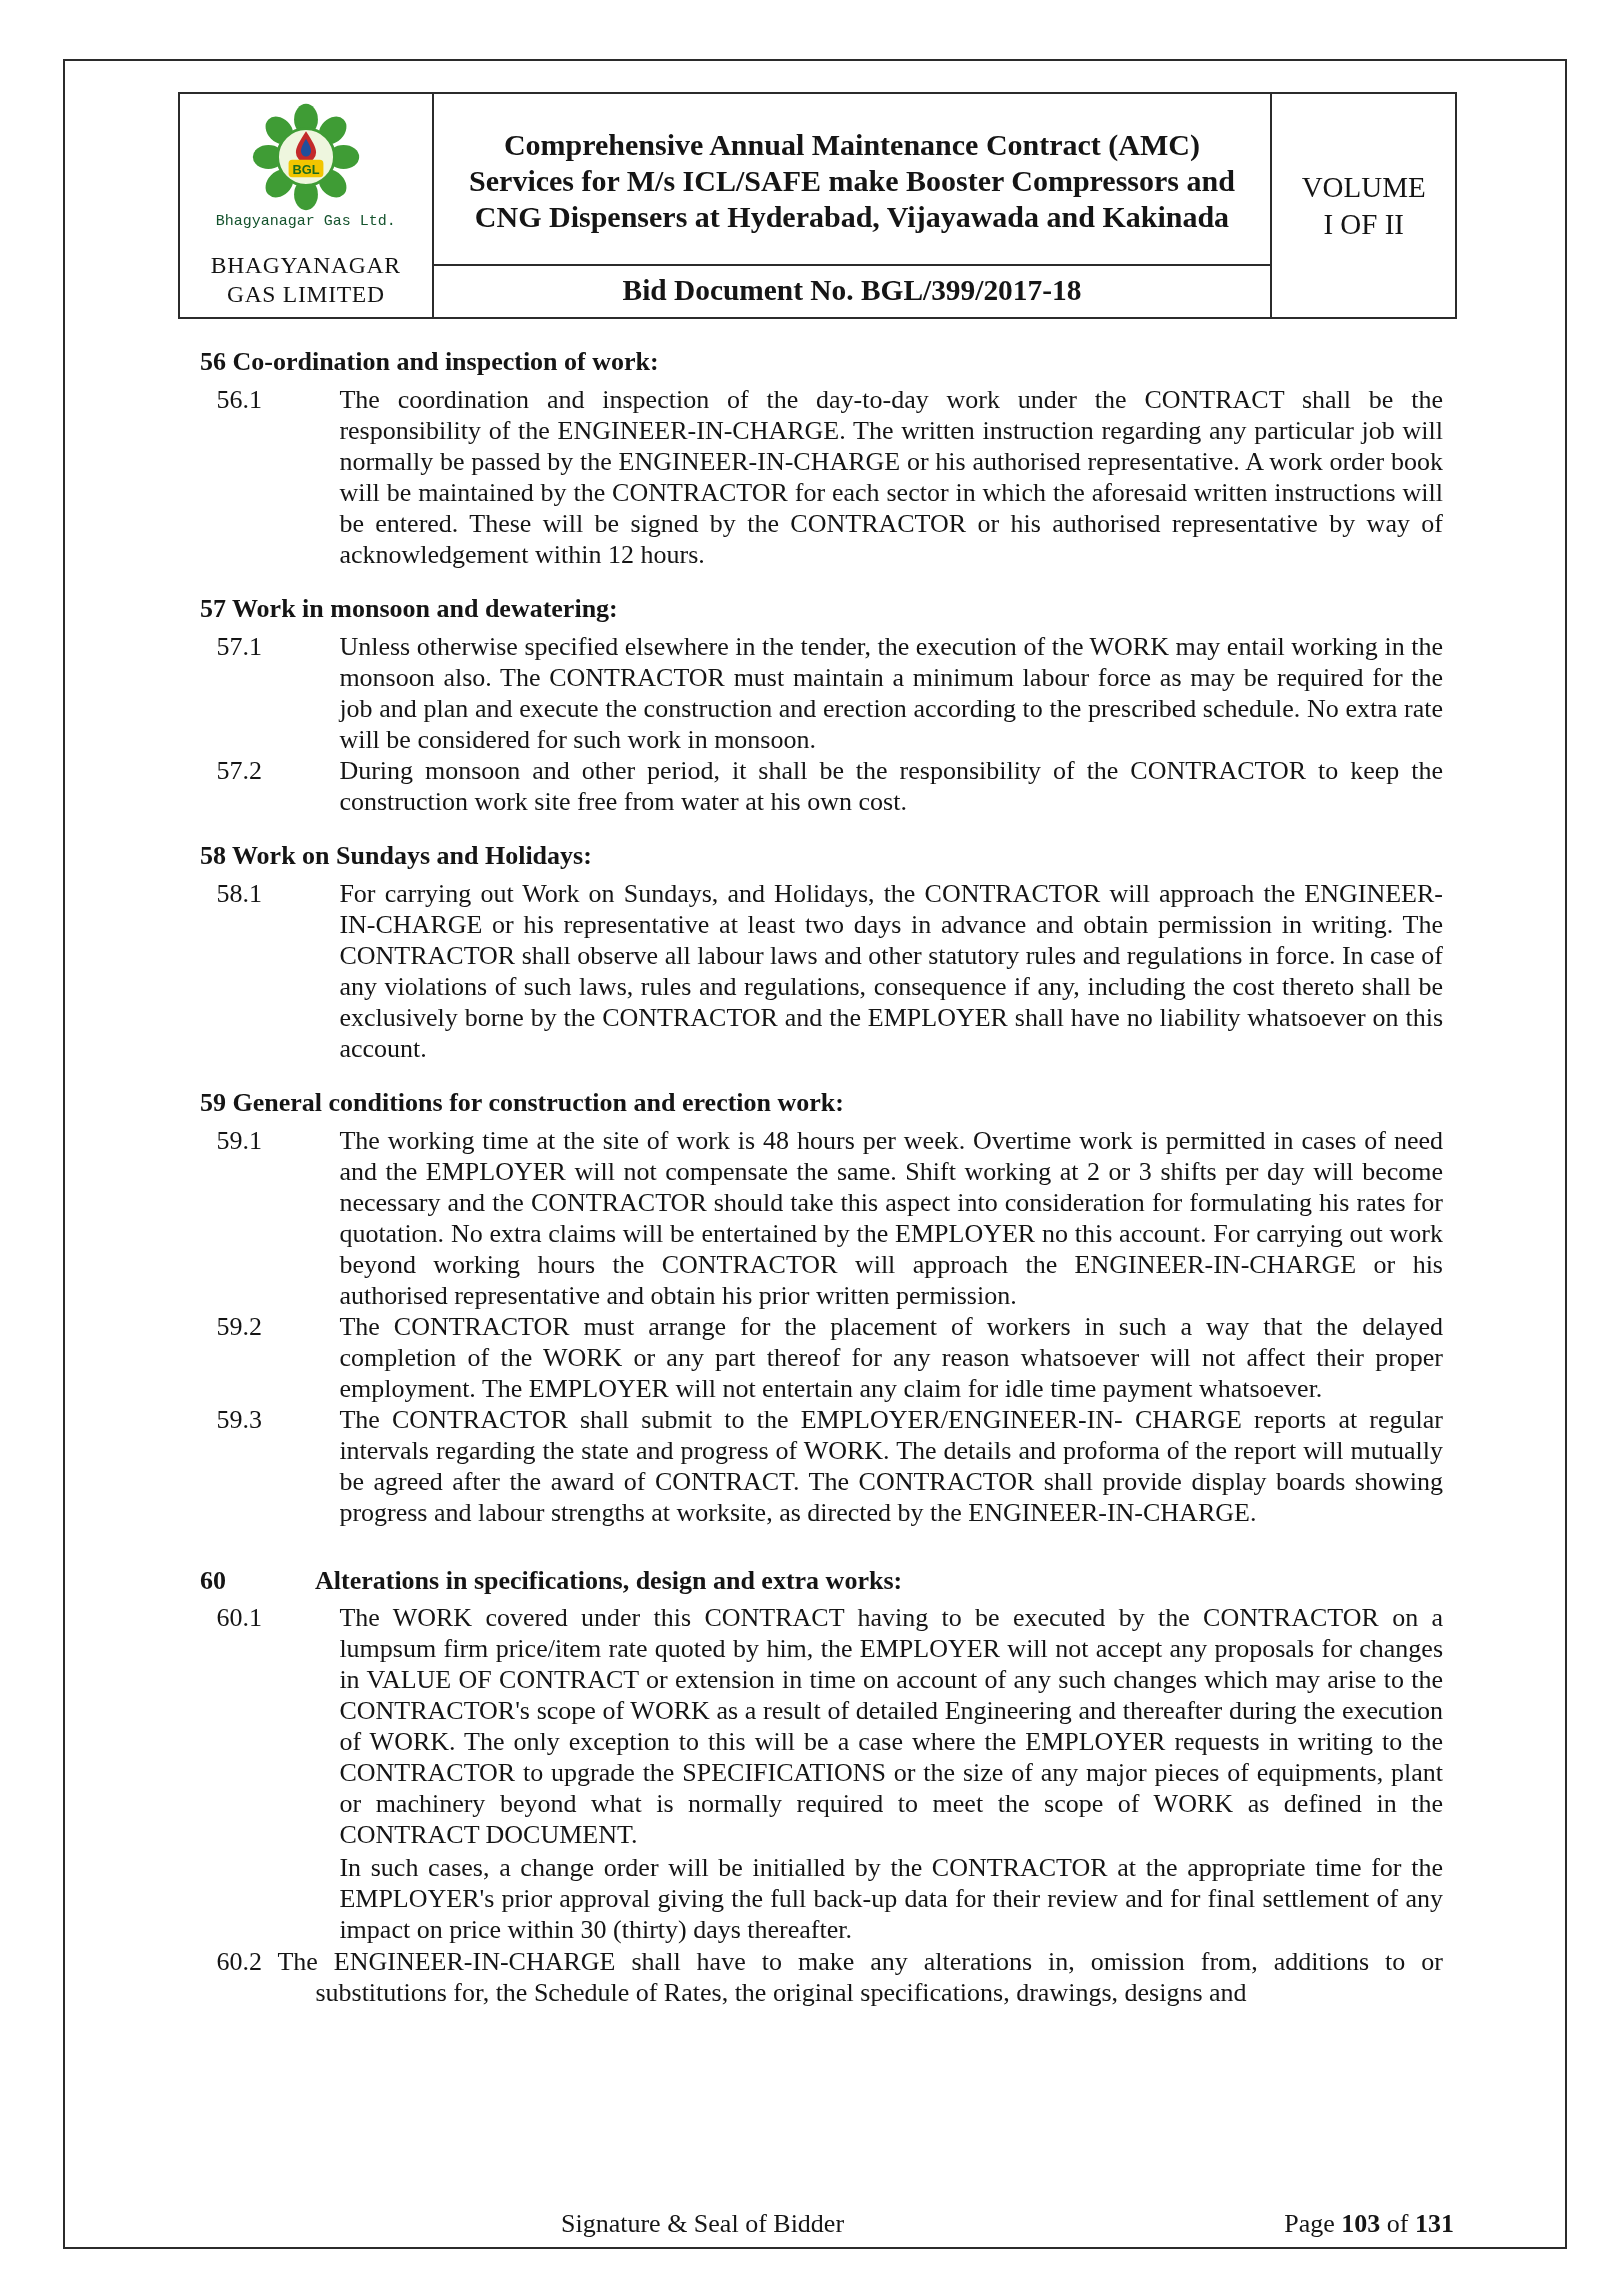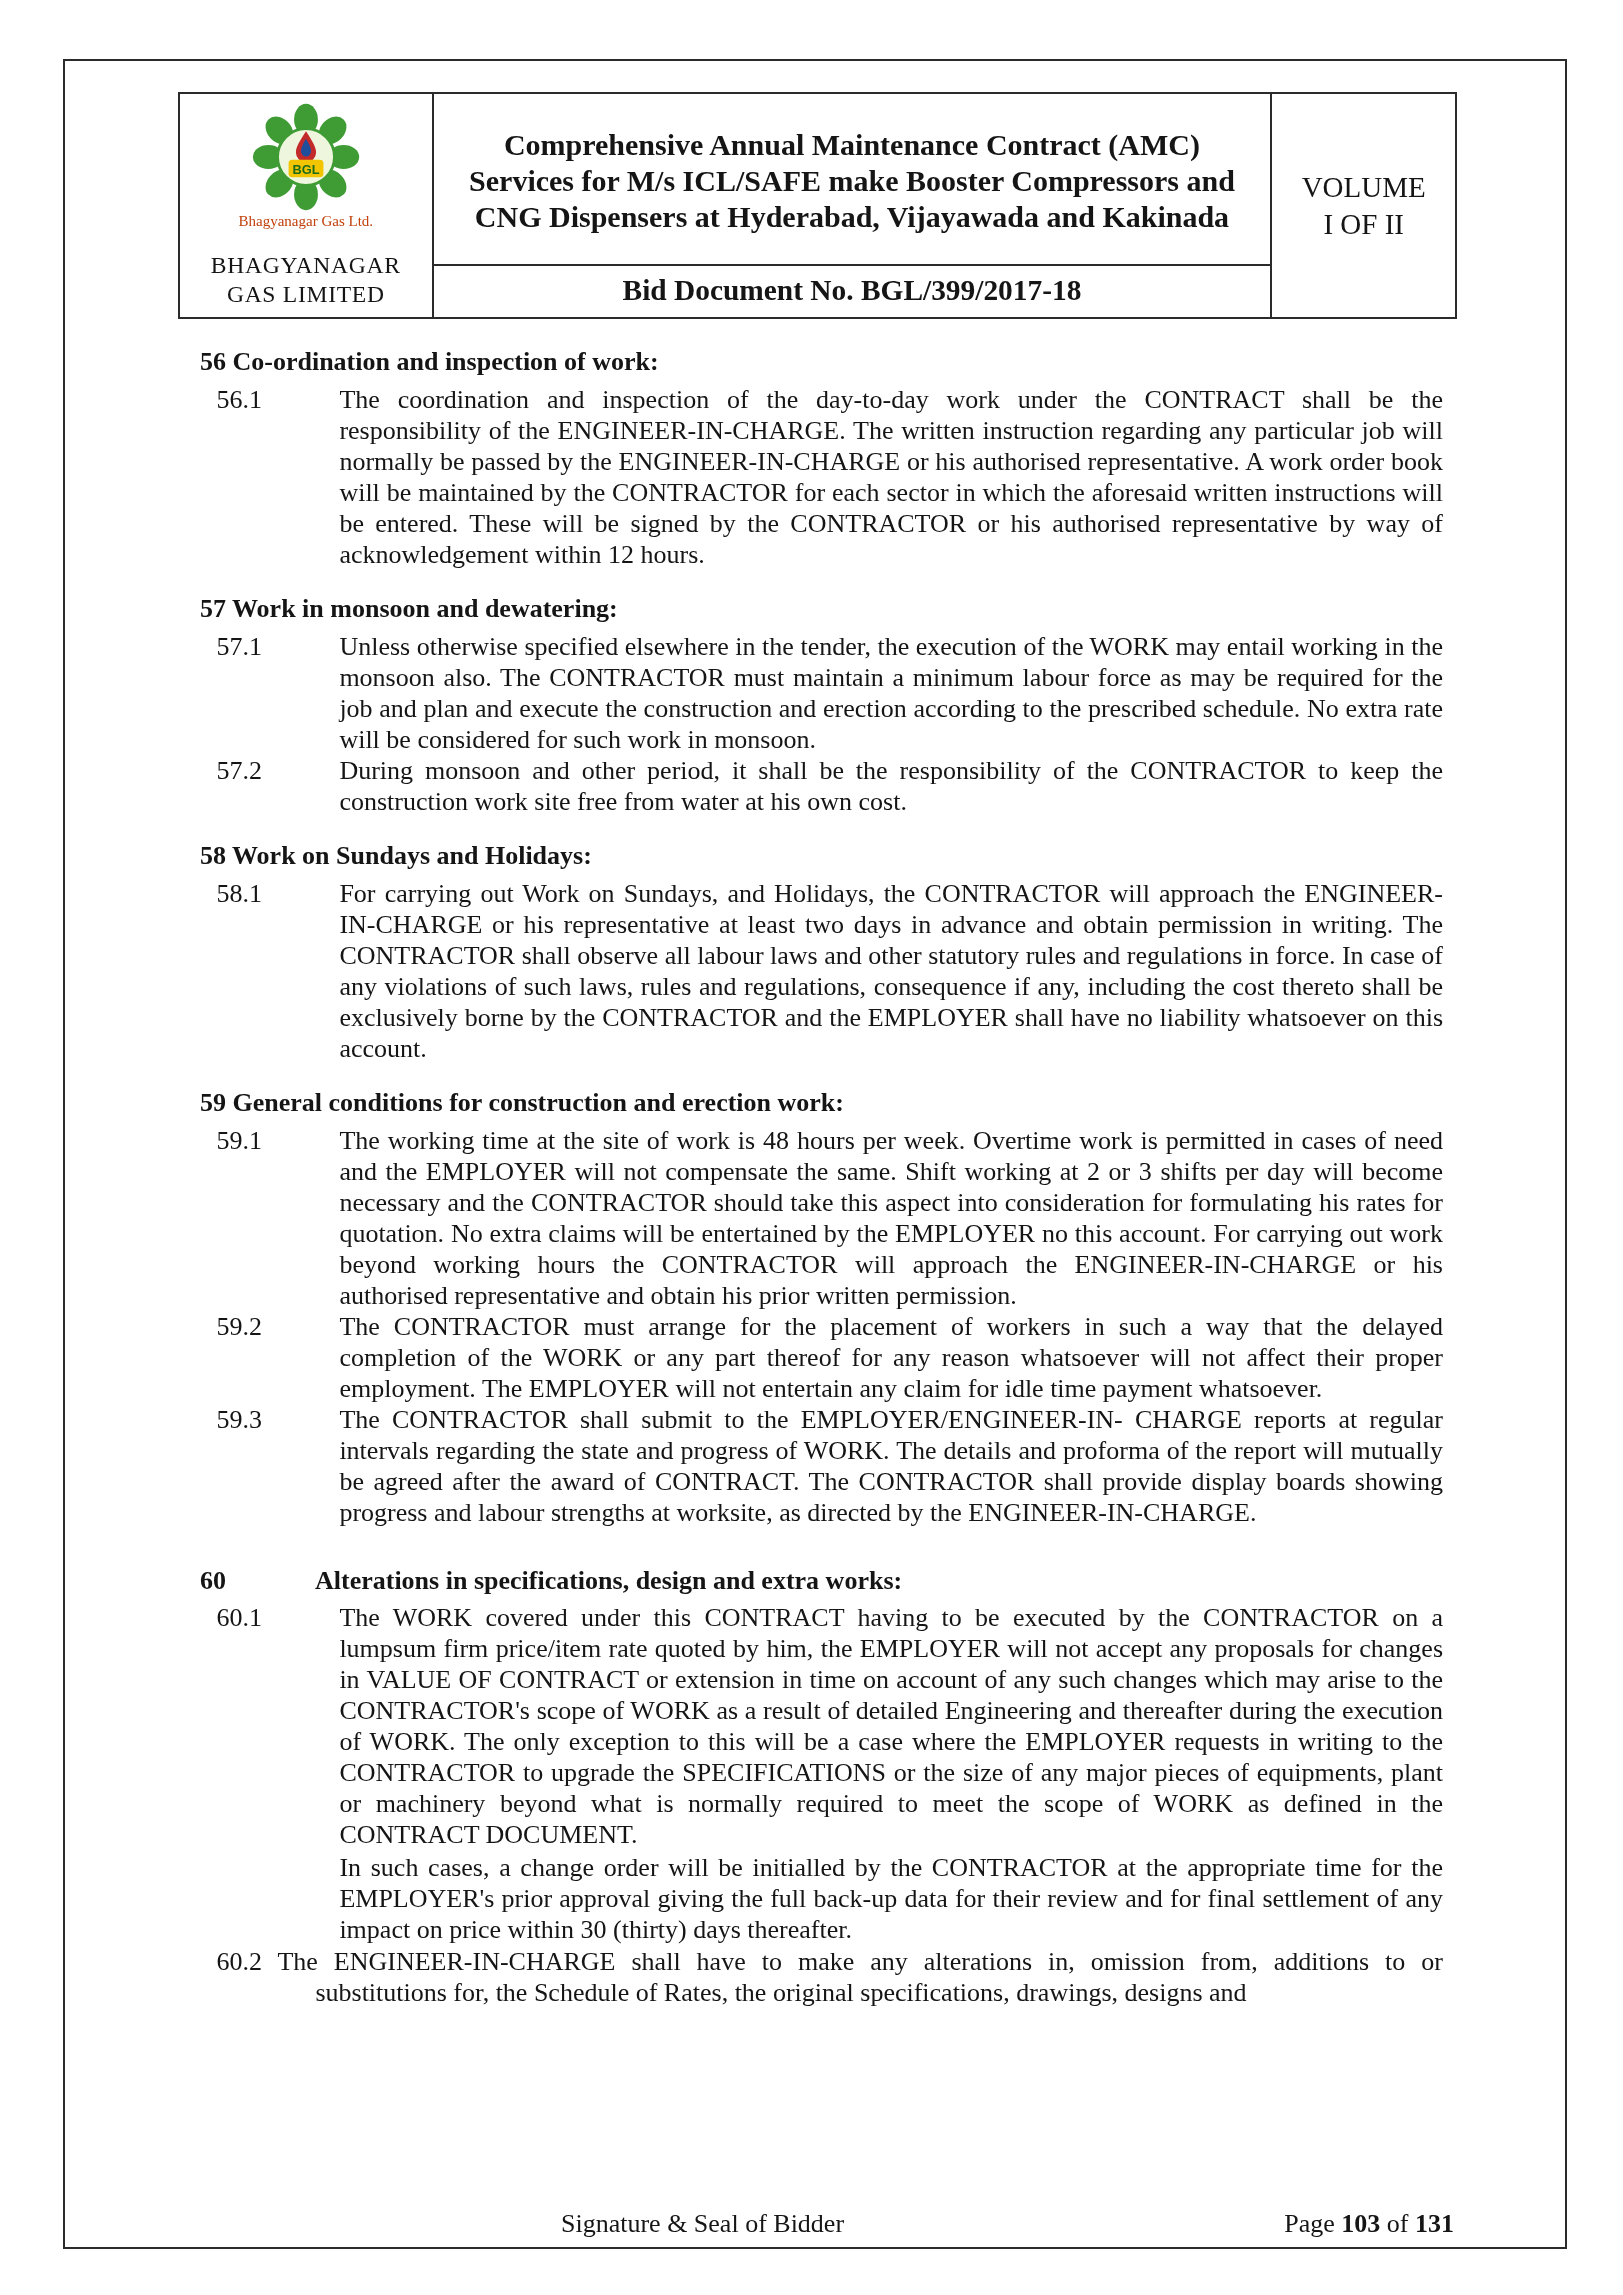--- a/index.html
+++ b/index.html
@@ -6,21 +6,21 @@
   body{width:1623px;height:2295px;background:#e9e9e9;}
   .page{position:relative;width:1623px;height:2295px;background:#ffffff;
         font-family:"Liberation Serif","DejaVu Serif",serif;color:#151515;overflow:hidden;}
   .border-box{position:absolute;left:63px;top:59px;width:1500px;height:2186px;border:2px solid #2b2b2b;}
 
   
   .doc-header{position:absolute;left:113px;top:31px;width:1275px;display:flex;border:2px solid #2b2b2b;background:#fff;}
   .hcell{border-right:2px solid #2b2b2b;}
   .logo-cell{width:243px;display:flex;flex-direction:column;align-items:center;justify-content:center;padding:7.9px 5.2px;}
   .logo-mark{width:110px;height:110px;display:block;}
-  .logo-tagline{font-size:15px;color:#c2410c;margin-top:1.3px;font-family:Liberation Serif, serif;}
+  .logo-tagline{font-size:15px;color:#14532d;margin-top:1.3px;font-family:Liberation Mono, monospace;}
   .company-name{margin-top:21px;text-align:center;font-size:23.6px;line-height:29px;letter-spacing:0.7px;}
   .title-cell{width:843px;display:flex;flex-direction:column;}
   .doc-title{flex:1;display:flex;align-items:center;justify-content:center;text-align:center;
              font-weight:bold;font-size:30px;line-height:36px;padding:9.2px 19.6px 5.2px;}
   .bid-no{border-top:2px solid #2b2b2b;text-align:center;font-weight:bold;font-size:29.4px;padding:7.9px 6.5px 10.5px;}
   .volume-cell{width:184px;border-right:none;display:flex;flex-direction:column;align-items:center;justify-content:center;
                font-size:29px;line-height:37px;text-align:center;}
 
   
   .doc-body{position:absolute;left:135px;top:285px;width:1243px;font-size:26px;line-height:31px;text-align:justify;}

